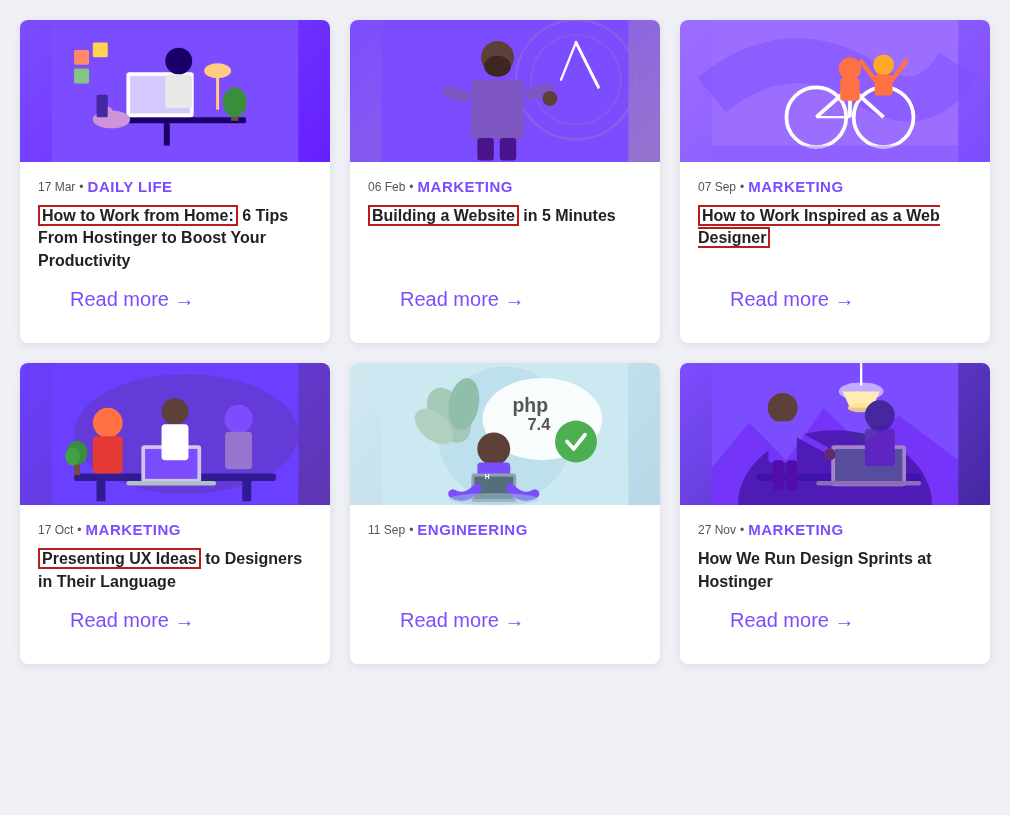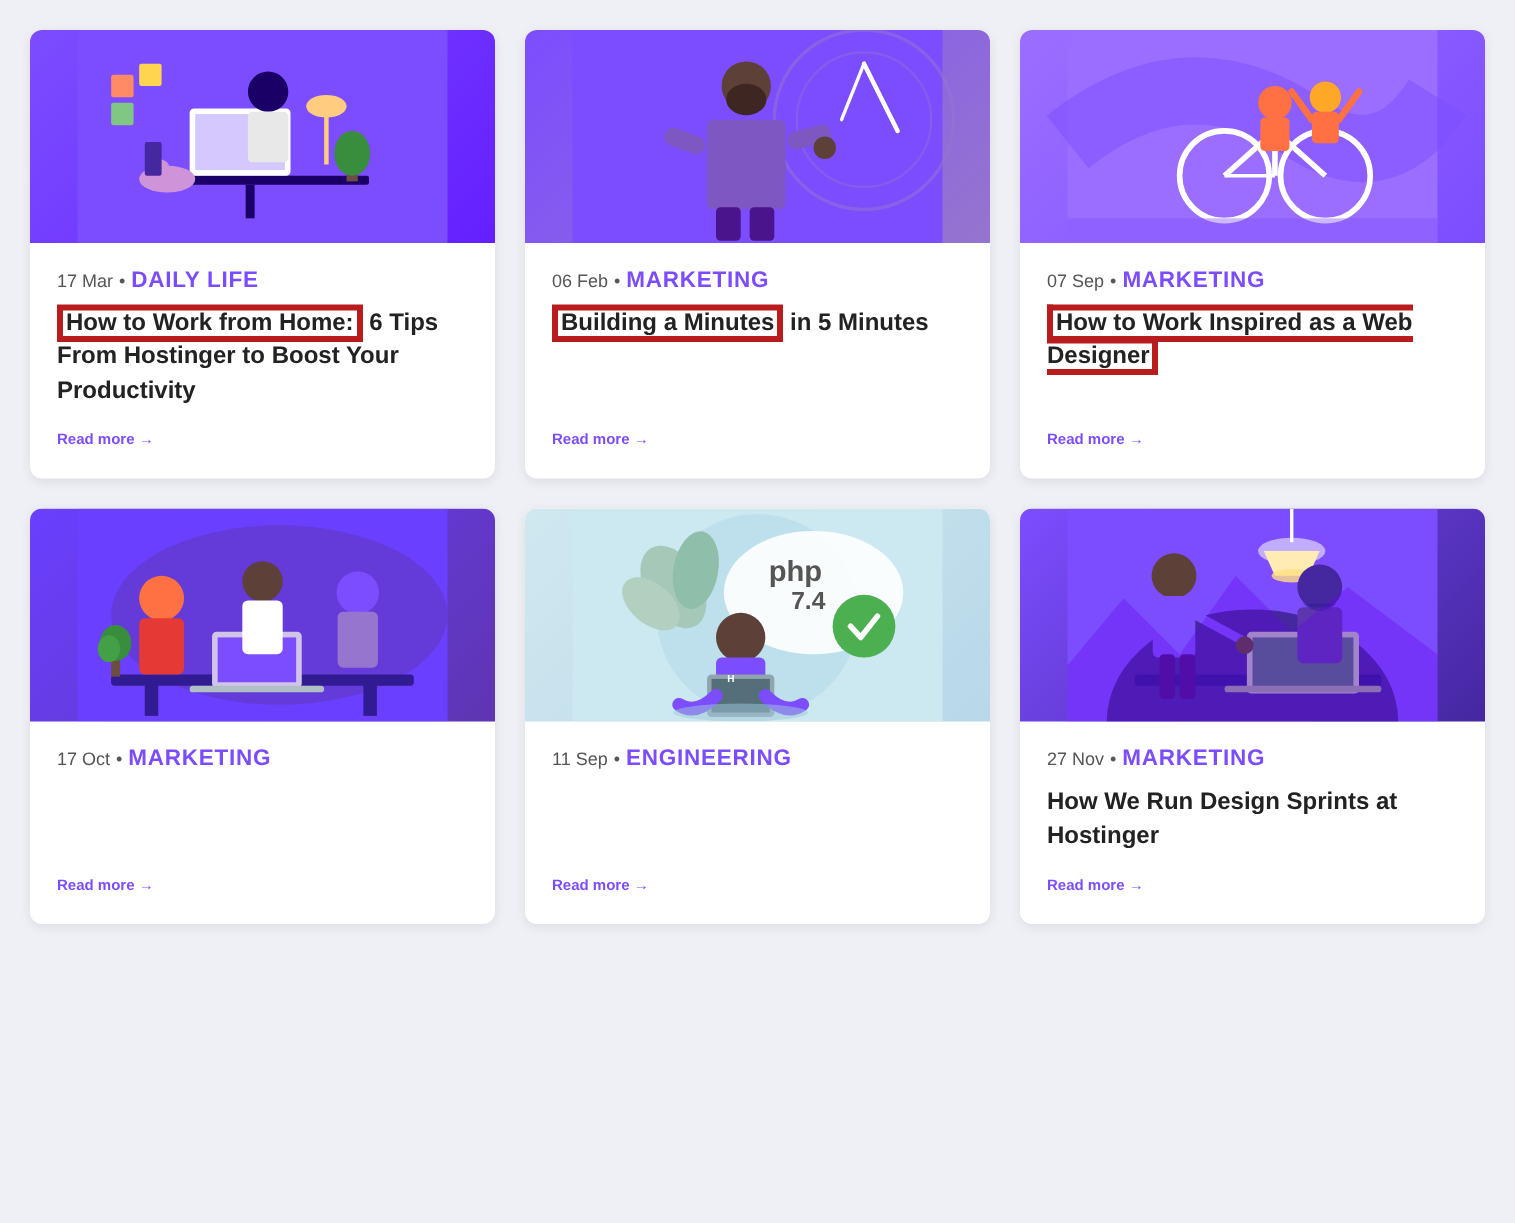--- a/index.html
+++ b/index.html
@@ -33,21 +33,21 @@
       overflow: hidden;
       flex-shrink: 0;
     }
 
     .card-image svg {
       width: 100%;
       height: 100%;
     }
 
     .card-body {
-      padding: 16px 18px 20px;
+      padding: 16px 18px 32px;
       display: flex;
       flex-direction: column;
       flex: 1;
     }
 
     .card-meta {
       font-size: 12px;
       color: #555;
       margin-bottom: 10px;
       display: flex;
@@ -70,33 +70,34 @@
     .card-title {
       font-size: 16px;
       font-weight: 600;
       color: #222;
       line-height: 1.4;
       margin-bottom: 16px;
       flex: 1;
     }
 
     .card-title span.highlight {
-      border: 4px solid #b91c1c;
+      border: 2px solid #b91c1c;
       padding: 0 2px;
     }
 
     .read-more {
       color: #7c4dff;
-      font-size: 10px;
-      font-weight: 700;
+      font-size: 20px;
+      font-weight: 400;
       text-decoration: none;
       display: inline-flex;
       align-items: center;
       gap: 4px;
       margin-top: auto;
+      margin-left: 32px;
     }
 
     
     .img-wfh { background: linear-gradient(135deg, #7c4dff 0%, #651fff 100%); }
     .img-building { background: linear-gradient(135deg, #7c4dff 0%, #9575cd 100%); }
     .img-inspired { background: linear-gradient(135deg, #9c6eff 0%, #7c4dff 100%); }
     .img-ux { background: linear-gradient(135deg, #6a3fff 0%, #5e35b1 100%); }
     .img-php { background: linear-gradient(135deg, #d0e8f0 0%, #b8d8e8 100%); }
     .img-sprints { background: linear-gradient(135deg, #7c4dff 0%, #4527a0 100%); }
   </style>
@@ -175,21 +176,21 @@
         <rect x="158" y="158" width="22" height="30" fill="#4a148c" rx="4"></rect>
       </svg>
     </div>
     <div class="card-body">
       <div class="card-meta">
         <span>06 Feb</span>
         <span class="dot">•</span>
         <span class="category">MARKETING</span>
       </div>
       <div class="card-title">
-        <span class="highlight">Building a Minutes</span> in 5 Minutes
+        <span class="highlight">Building a Website</span> in 5 Minutes
       </div>
       <a class="read-more" href="#">Read more →</a>
     </div>
   </div>
 
   <div class="card">
     <div class="card-image img-inspired">
       <svg viewBox="0 0 330 190" xmlns="http://www.w3.org/2000/svg">
         <rect width="330" height="190" fill="#9c6eff"></rect>
 
@@ -256,20 +257,23 @@
         <ellipse cx="34" cy="120" rx="14" ry="16" fill="#388e3c"></ellipse>
         <ellipse cx="28" cy="125" rx="10" ry="12" fill="#43a047"></ellipse>
       </svg>
     </div>
     <div class="card-body">
       <div class="card-meta">
         <span>17 Oct</span>
         <span class="dot">•</span>
         <span class="category">MARKETING</span>
       </div>
+      <div class="card-title">
+        <span class="highlight">Presenting UX Ideas</span> to Designers in Their Language
+      </div>
       <a class="read-more" href="#">Read more →</a>
     </div>
   </div>
 
   <div class="card">
     <div class="card-image img-php">
       <svg viewBox="0 0 330 190" xmlns="http://www.w3.org/2000/svg">
         <rect width="330" height="190" fill="#cce8f0"></rect>
 
         <circle cx="165" cy="95" r="90" fill="#b0d8e8" opacity="0.5"></circle>

